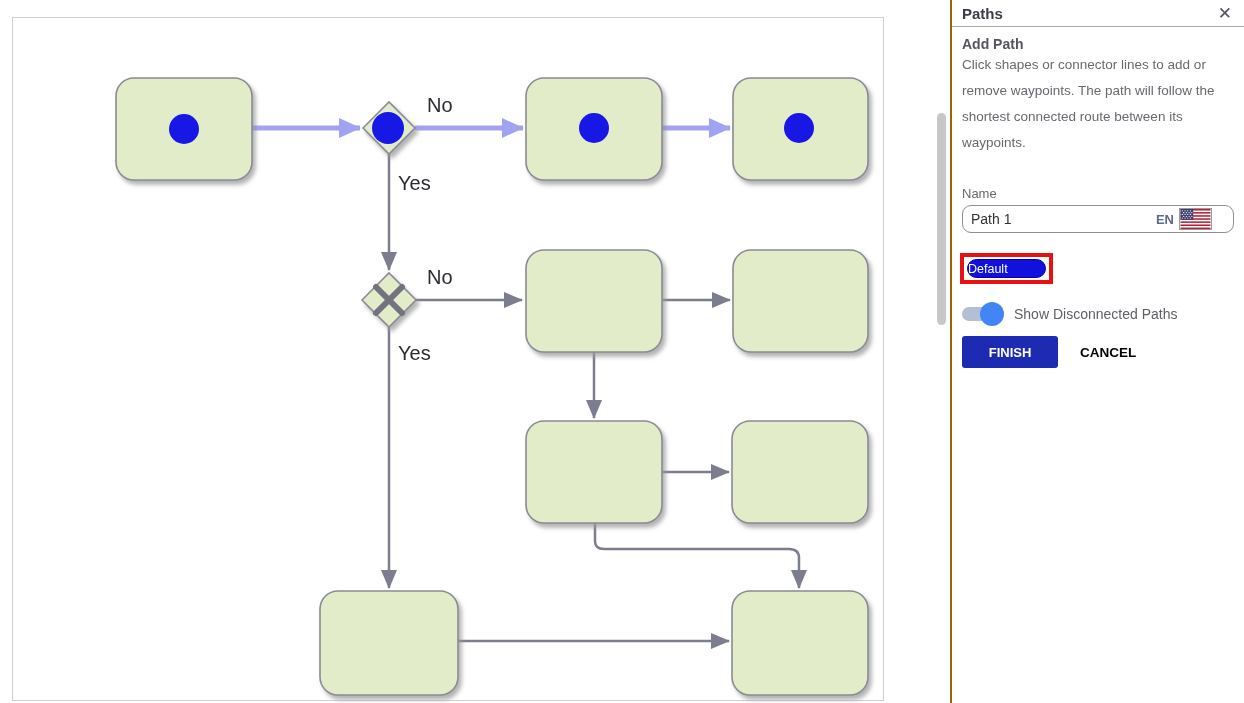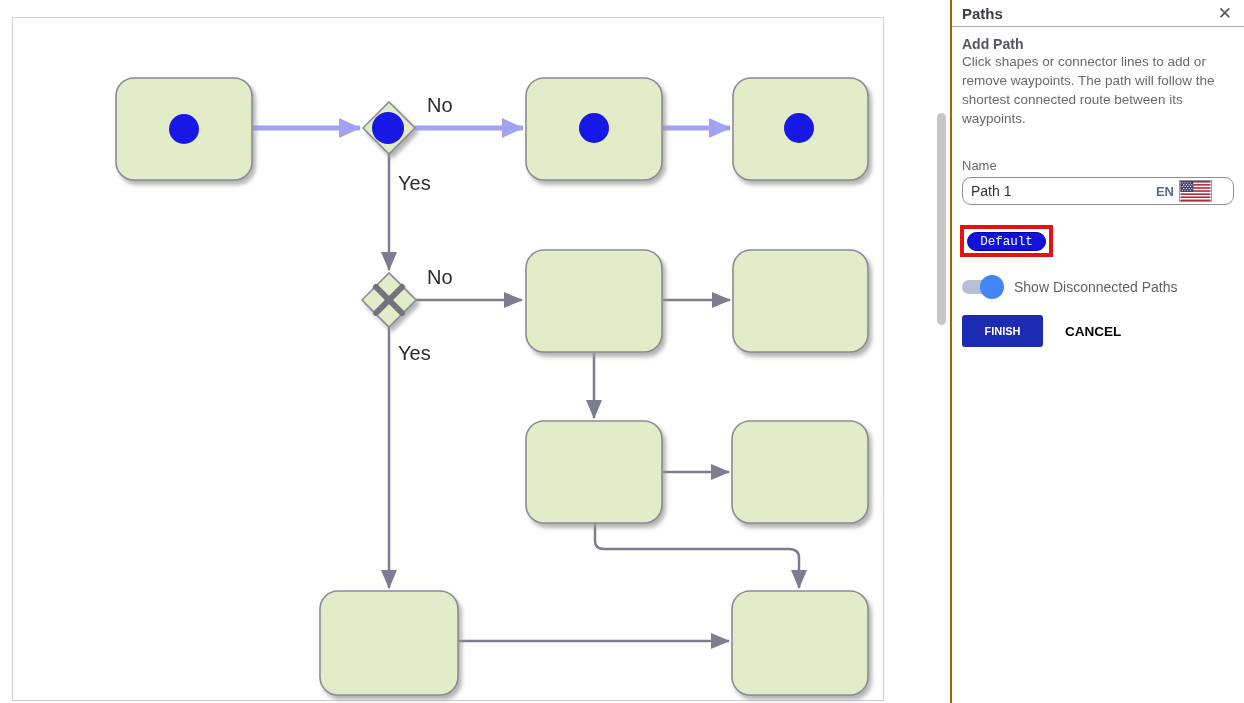--- a/index.html
+++ b/index.html
@@ -20,51 +20,51 @@
   
   .panel { position:absolute; left:950px; top:0; width:294px; height:703px;
            background:#fff; border-left:2px solid #a16207; }
   .panel-header { display:flex; align-items:center; justify-content:space-between;
                   padding:5px 10px 4px 10px; border-bottom:1px solid #a8a8a8; }
   .panel-title { font-size:15px; font-weight:bold; color:#3c3c46; }
   .close-btn { font-size:17px; color:#55555f; cursor:pointer; line-height:1;
                padding:0 2px; }
   .panel-body { padding:9px 12px 0 10px; }
   .section-title { font-size:14px; font-weight:bold; color:#55555e; }
-  .description { font-size:13.5px; line-height:19px; color:#68686f; width:276px;
+  .description { font-size:13.5px; line-height:26px; color:#68686f; width:276px;
                  margin-bottom:30px; }
   .field-label { font-size:13px; color:#68686f; margin-bottom:4px; }
   .name-input-wrap { position:relative; width:272px; height:28px; margin-bottom:20px; }
   .name-input { width:272px; height:28px; border:1px solid #8f8f8f; border-radius:9px;
                 padding:0 70px 0 8px; font-size:14px; color:#333;
                 font-family:"Liberation Sans", sans-serif; outline:none; background:#fff; }
   .lang-badge { position:absolute; right:22px; top:3px; display:flex; align-items:center;
                 gap:5px; }
   .lang-code { font-size:13px; font-weight:bold; color:#5b6b8a; }
   .flag { width:33px; height:22px; border:1px solid #9a9a9a; display:block; }
 
   .color-row { margin-bottom:22px; }
   .swatch-highlight { display:inline-block; border:4px solid #e81111; padding:2px 3px;
                       margin-left:-2px; }
   .color-swatch { display:inline-block; width:79px; height:19px; background:#1111dd;
                   border:1px solid #0000a6; border-radius:10px; color:#fff;
-                  font-size:12.5px; text-align:center; line-height:18px; cursor:pointer;font-family:Liberation Mono, monospace; }
-
-  .toggle-row { display:flex; align-items:center; gap:12px; margin-bottom:20px;
+                  font-size:12.5px; line-height:18px; cursor:pointer; }
+
+  .toggle-row { display:flex; align-items:center; gap:12px; margin-bottom:14px;
                 margin-top:4px; }
   .toggle { position:relative; width:40px; height:16px; cursor:pointer; }
   .toggle-track { position:absolute; left:0; top:1px; width:40px; height:14px;
                   background:#b3c0d4; border-radius:8px; }
   .toggle-thumb { position:absolute; right:-2px; top:-4px; width:24px; height:24px;
                   background:#4286f5; border-radius:50%; }
   .toggle-label { font-size:14px; color:#5f5f66; }
 
   .button-row { display:flex; align-items:center; gap:22px; }
   .finish-btn { background:#1c2bb2; color:#fff; border:none; border-radius:3px;
-                width:81px; height:32px; font-size:11px; font-weight:bold;
+                width:96px; height:32px; font-size:13px; font-weight:bold;
                 font-family:"Liberation Sans", sans-serif; cursor:pointer; }
   .cancel-btn { background:none; border:none; color:#000000; font-size:13.5px;
                 font-weight:bold; font-family:"Liberation Sans", sans-serif; cursor:pointer; }
 </style>
 </head>
 <body>
 
 <div id="app">
 
   <div class="canvas-frame"></div>

